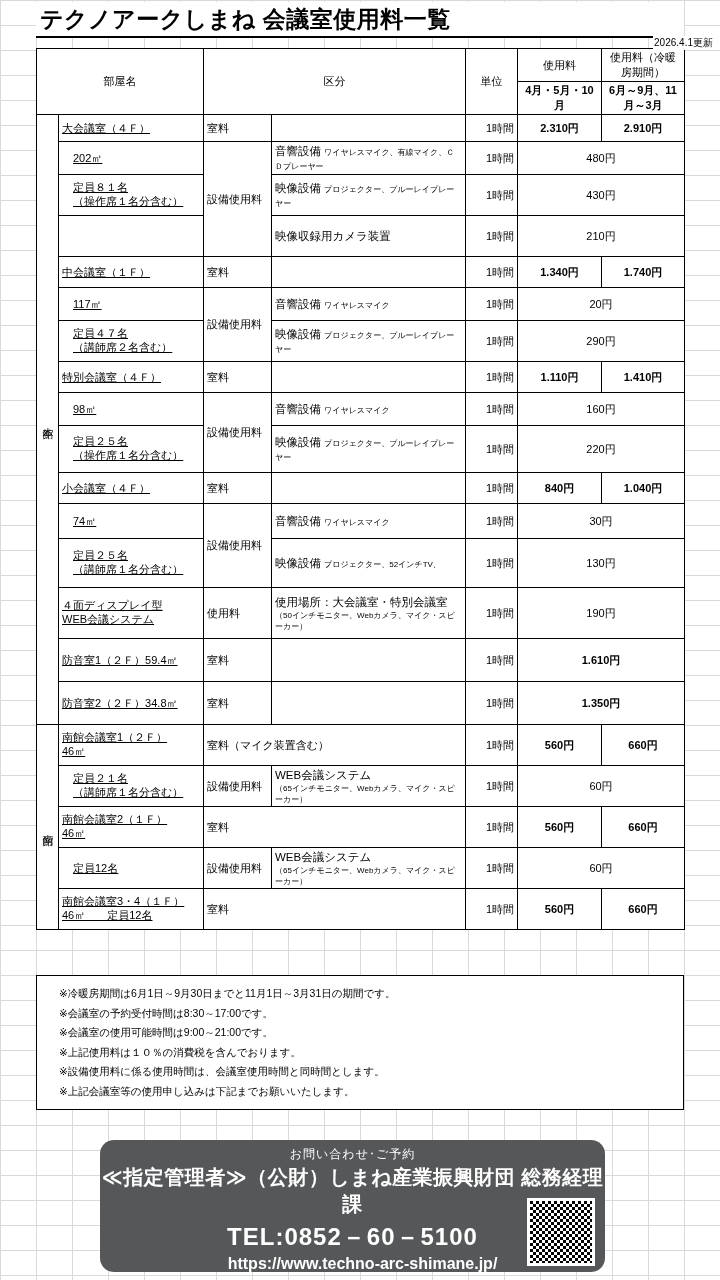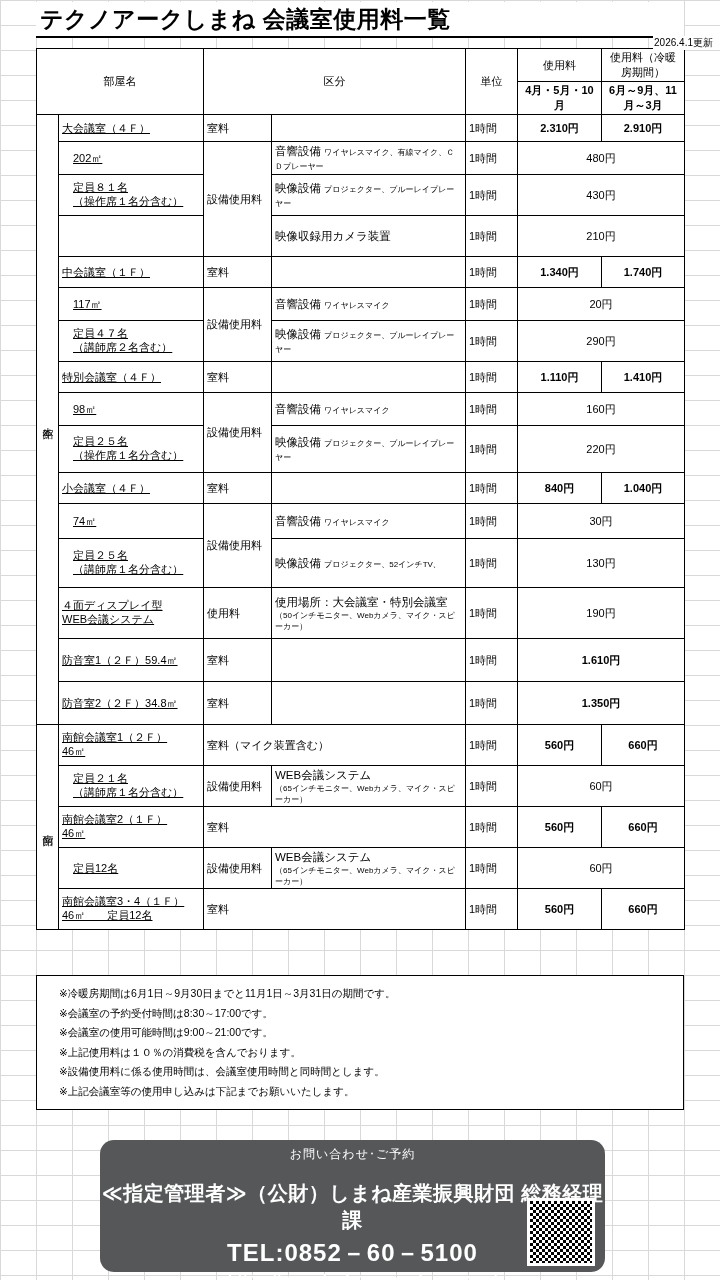--- a/index.html
+++ b/index.html
@@ -79,21 +79,21 @@
     border: 1px solid #000;
     font-size: 11px;
     padding: 1px 3px;
     vertical-align: middle;
     background: #ffffff;
   }
   .hdr { text-align: center; font-weight: normal; font-size: 12px; }
   .c { text-align: center; }
   .price { font-size: 14px; font-weight: bold; text-align: center; }
   .price-wide { font-size: 13px; text-align: center; }
-  .unit { text-align: left; font-size: 11px; }
+  .unit { text-align: right; font-size: 11px; }
   .vert {
     writing-mode: vertical-rl;
     text-orientation: upright;
     letter-spacing: 2px;
     font-size: 13px;
     text-align: center;
     white-space: nowrap;
   }
   .roomname { font-size: 12.5px; text-decoration: underline; }
   .roomname.indent { padding-left: 14px; }
@@ -125,21 +125,21 @@
     top: 1140px;
     width: 505px;
     height: 132px;
     background: #555759;
     color: #ffffff;
     border-radius: 14px;
     box-sizing: border-box;
     padding-top: 6px;
     text-align: center;
   }
-  .contact .c1 { font-size: 12px; letter-spacing: 1px; margin-bottom: 17px; }
+  .contact .c1 { font-size: 12px; letter-spacing: 1px; margin-bottom: 1px; }
   .contact .c2 { font-size: 20px; font-weight: bold; letter-spacing: 0.5px; }
   .contact .c3 { font-size: 24px; font-weight: bold; letter-spacing: 1px; margin-top: 3px; }
   .contact .c4 { font-size: 16px; font-weight: bold; margin-top: 2px; padding-left: 20px; }
   .qr {
     position: absolute;
     right: 10px;
     bottom: 6px;
     width: 62px;
     height: 62px;
     background:

